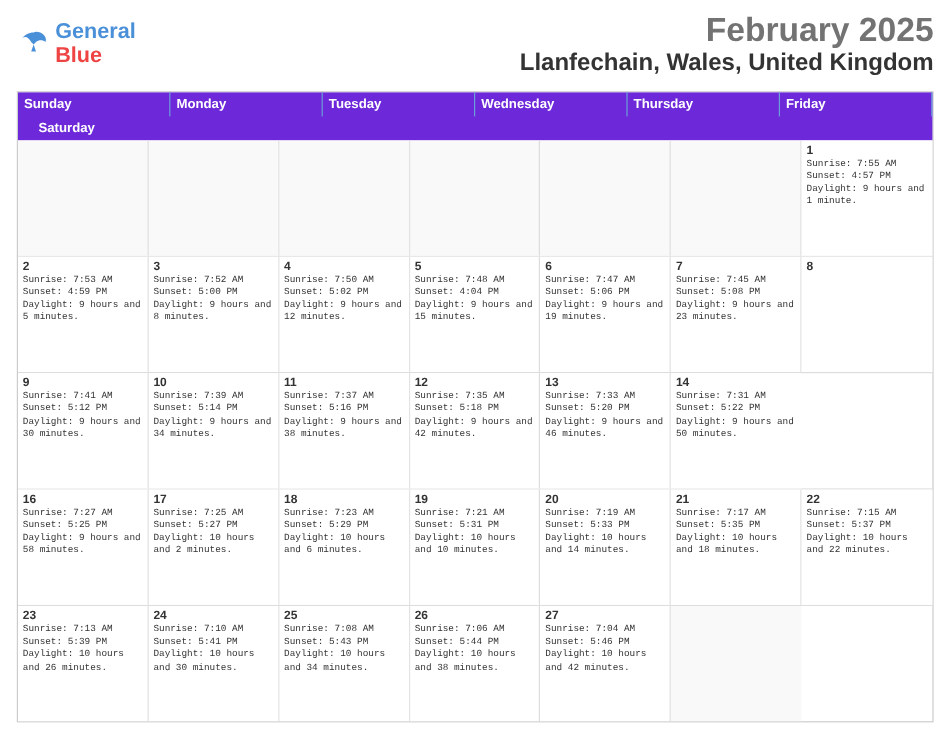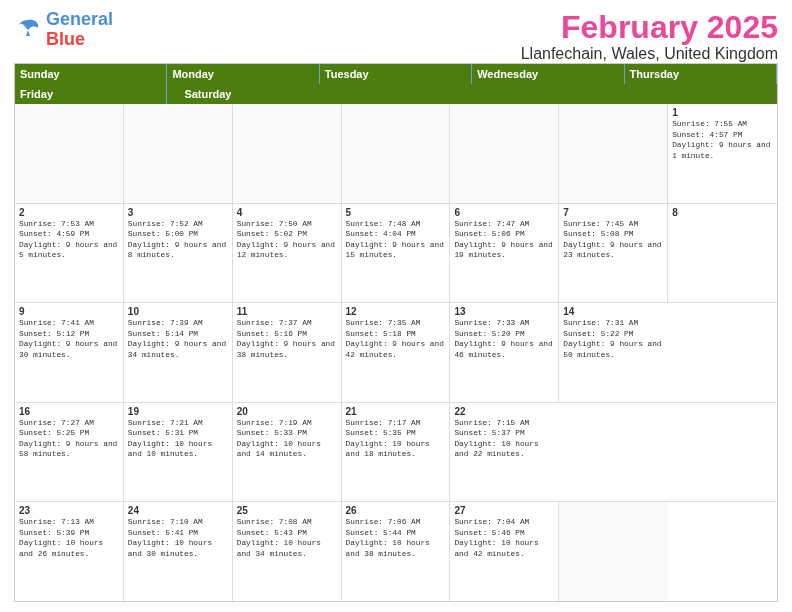--- a/index.html
+++ b/index.html
@@ -12,23 +12,23 @@
     }
     .page {
       width: 792px;
       height: 612px;
       padding: 10px 14px;
       display: flex;
       flex-direction: column;
     }
     .header {
       display: flex;
-      align-items: flex-start;
+      align-items: center;
       justify-content: space-between;
-      margin-bottom: 0;
+      margin-bottom: 12px;
     }
     .logo {
       display: flex;
       align-items: center;
       gap: 4px;
     }
     .logo-text {
       font-size: 18px;
       font-weight: bold;
       color: #333;
@@ -38,40 +38,40 @@
       color: #4a90d9;
     }
     .logo-bird {
       width: 28px;
       height: 28px;
     }
     .title-block {
       text-align: right;
     }
     .title-block h1 {
-      font-size: 32px;
-      font-weight: bold;
-      color: #ec4899;
+      font-size: 28px;
+      font-weight: bold;
+      color: #737373;
       line-height: 1.1;
     }
     .title-block h2 {
-      font-size: 16px;
-      font-weight: normal;
+      font-size: 20px;
+      font-weight: bold;
       color: #333;
     }
     .calendar {
       flex: 1;
       display: flex;
       flex-direction: column;
       border: 1px solid #ccc;
     }
     .cal-header {
       display: grid;
-      grid-template-columns: repeat(5, 1fr);
-      background: #4d7c0f;
+      grid-template-columns: repeat(6, 1fr);
+      background: #6d28d9;
     }
     .cal-header-cell {
       color: #fff;
       font-size: 11px;
       font-weight: bold;
       padding: 4px 5px;
       border-right: 1px solid #6a9fd8;
     }
     .cal-header-cell:last-child { border-right: none; margin-left: 12px; }
     .cal-body {
@@ -236,20 +236,32 @@
           </div>
         </div>
         <div class="cal-row">
           <div class="cal-cell">
             <span class="day-num">16</span>
             <div class="day-info">Sunrise: 7:27 AM
 Sunset: 5:25 PM
 Daylight: 9 hours and 58 minutes.</div>
           </div>
           <div class="cal-cell">
+            <span class="day-num">17</span>
+            <div class="day-info">Sunrise: 7:25 AM
+Sunset: 5:27 PM
+Daylight: 10 hours and 2 minutes.</div>
+          </div>
+          <div class="cal-cell">
+            <span class="day-num">18</span>
+            <div class="day-info">Sunrise: 7:23 AM
+Sunset: 5:29 PM
+Daylight: 10 hours and 6 minutes.</div>
+          </div>
+          <div class="cal-cell">
             <span class="day-num">19</span>
             <div class="day-info">Sunrise: 7:21 AM
 Sunset: 5:31 PM
 Daylight: 10 hours and 10 minutes.</div>
           </div>
           <div class="cal-cell">
             <span class="day-num">20</span>
             <div class="day-info">Sunrise: 7:19 AM
 Sunset: 5:33 PM
 Daylight: 10 hours and 14 minutes.</div>

